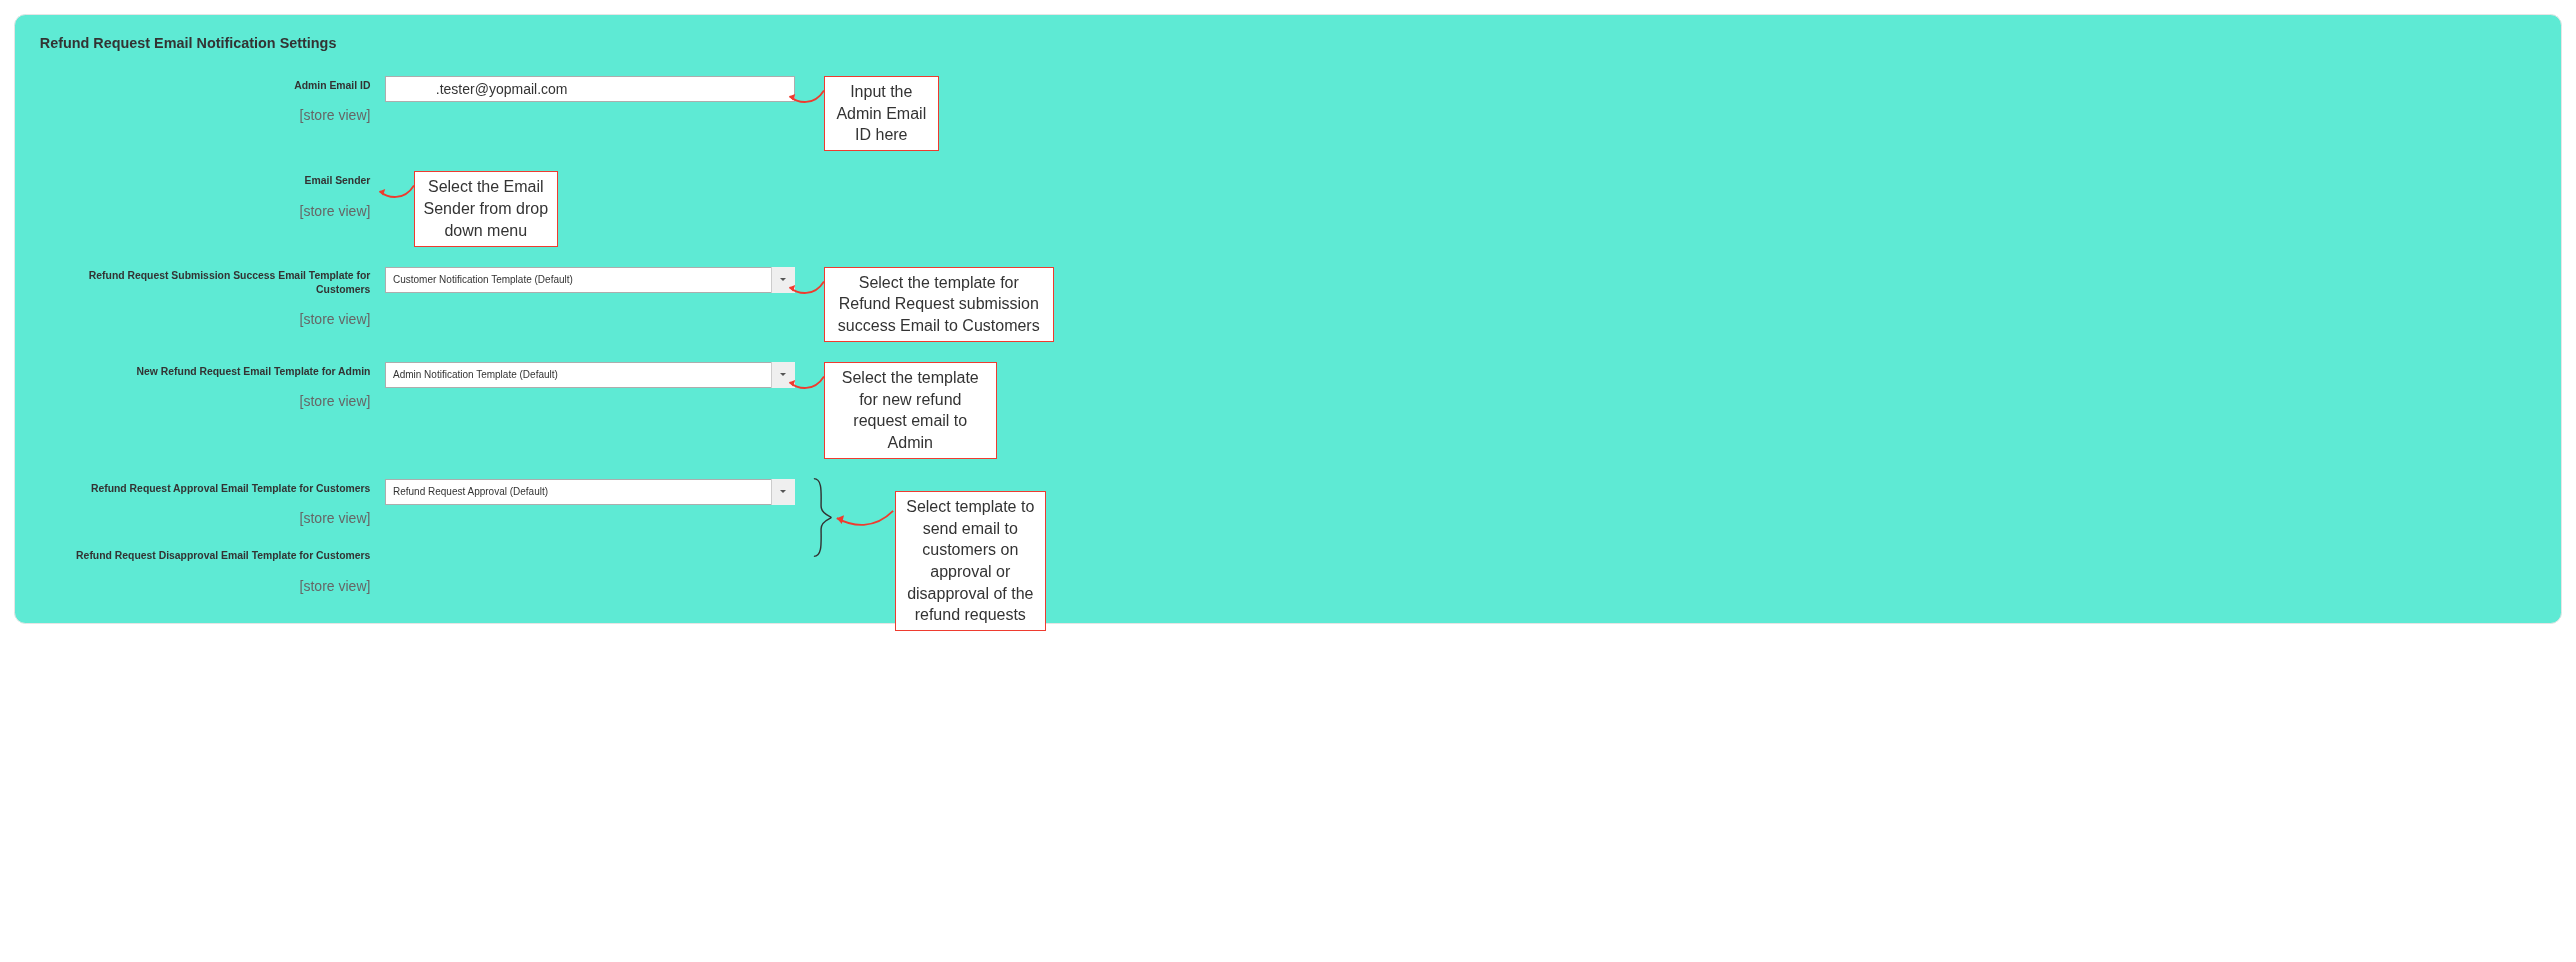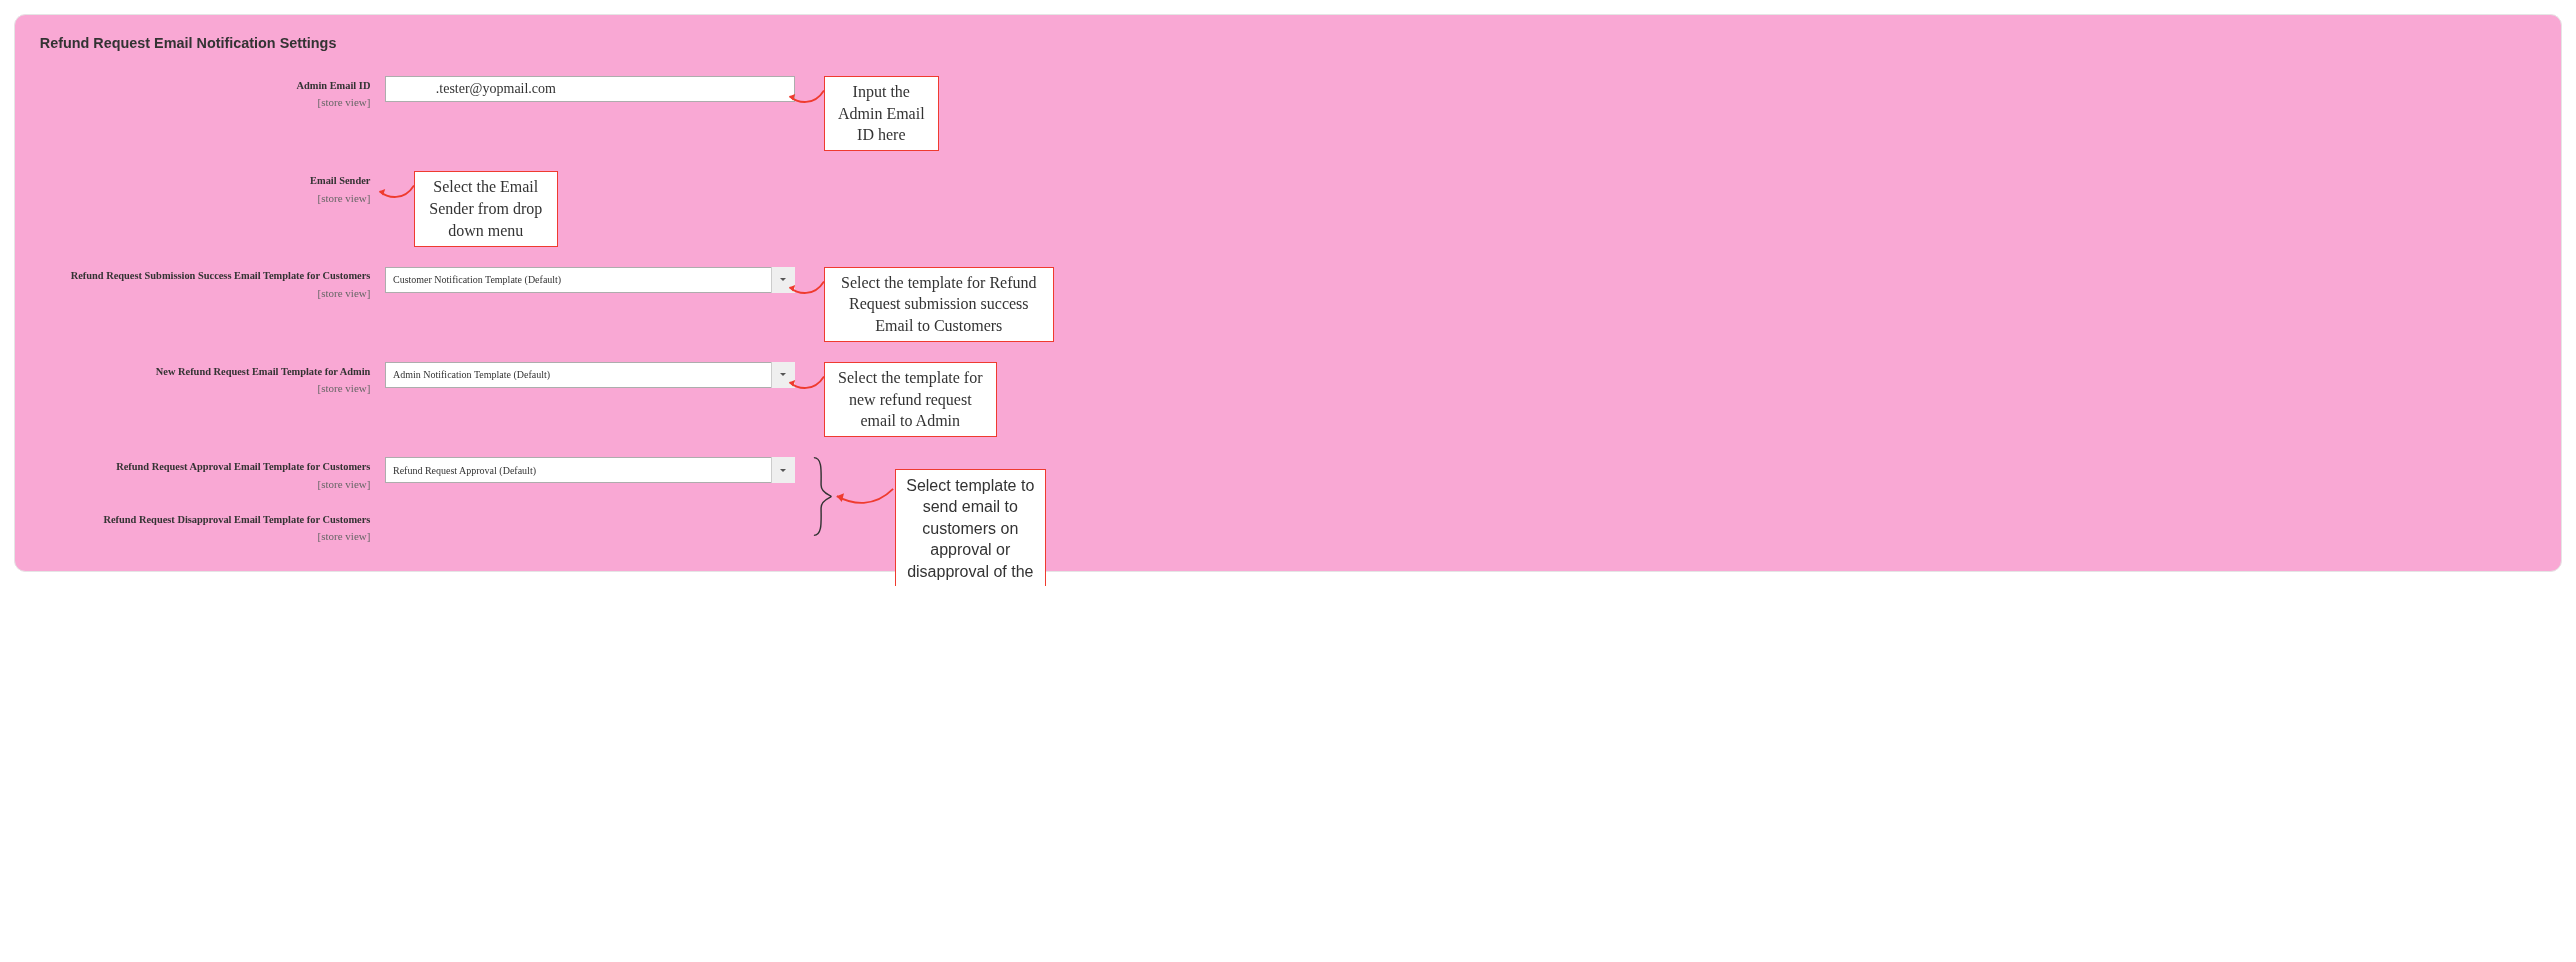--- a/index.html
+++ b/index.html
@@ -6,54 +6,53 @@
   body {
     margin: 0;
     font-family: Arial, Helvetica, sans-serif;
     background: #ffffff;
     padding: 14.4px;
   }
   .card {
     border: 0.7px solid #e5e5e5;
     border-radius: 11.5px;
     padding: 20px 24.4px 29px 24.4px;
-    background: #f9a8d4;
+    background: #5eead4;
   }
   .section-title {
     font-size: 14.4px;
     color: #333;
     margin: 0 0 24.4px 0;
     font-weight: 600;
   }
   .form-row {
     display: flex;
     align-items: flex-start;
     margin-bottom: 20px;
     position: relative;
-    font-family: Liberation Serif, serif;
   }
   .form-row:last-child { margin-bottom: 0; }
   .label-col {
     width: 345px;
     text-align: right;
     padding-right: 14.4px;
     padding-top: 2.9px;
   }
   .label-text {
     font-size: 10.4px;
     color: #333;
     font-weight: 600;
     line-height: 1.3;
   }
   .scope {
     display: block;
-    font-size: 11px;
+    font-size: 14px;
     color: #666;
     font-weight: 400;
-    margin-top: 4px;
+    margin-top: 15px;
   }
   .field-col {
     width: 410px;
     position: relative;
   }
   .text-input {
     width: 100%;
     height: 26px;
     border: 0.7px solid #adadad;
     padding: 0 7.2px 0 50px;

